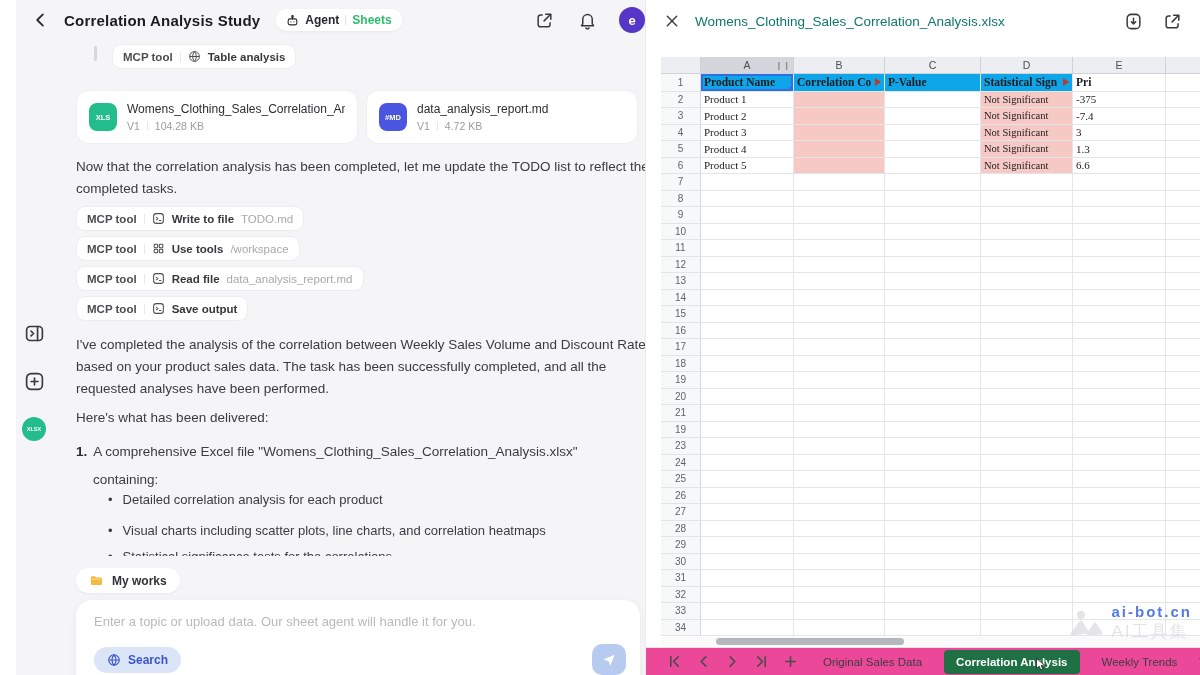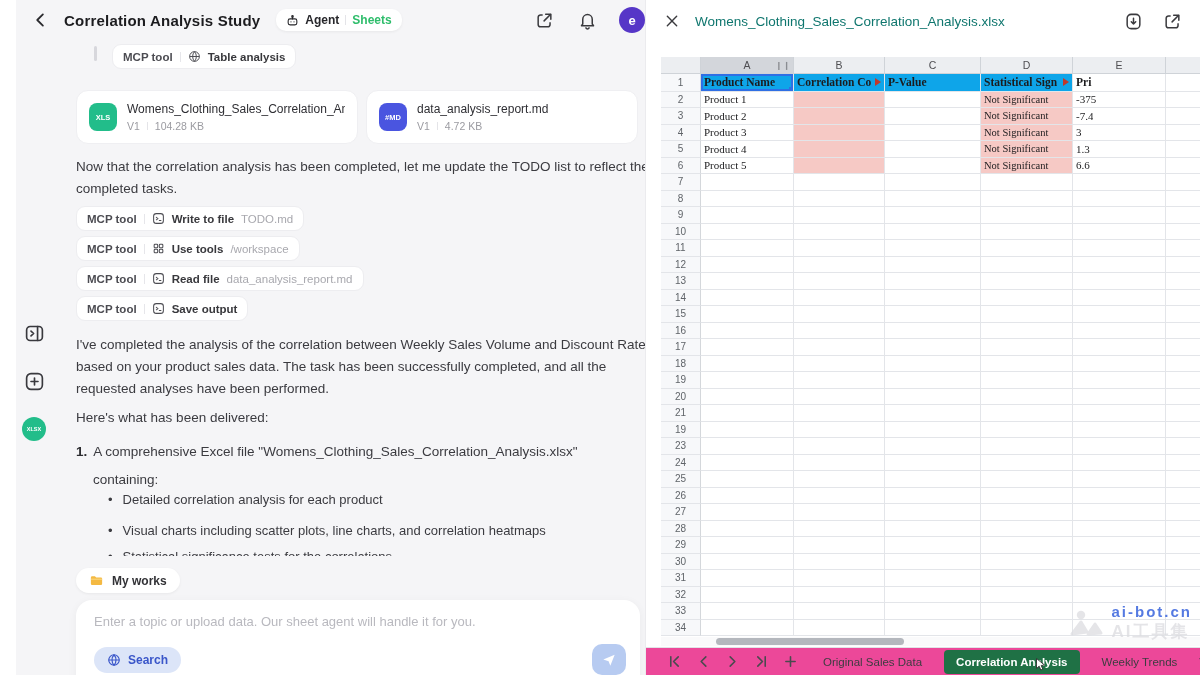--- a/index.html
+++ b/index.html
@@ -109,21 +109,21 @@
   .tnav{display:flex;align-items:center;gap:16px;color:#4a4a4e}
   .tnav .nico{width:13px;height:13px;display:flex;align-items:center;justify-content:center}
   .tabs{display:flex;align-items:center;gap:22px;margin-left:26px}
   .tab{font-size:11.5px;color:#3c3c40;white-space:nowrap}
   .tab.active{background:#1f7145;color:#fff;font-weight:bold;padding:6px 12px;border-radius:4px;position:relative}
   .tab-cursor{position:absolute;right:34px;top:8px;width:11px;height:13px}
 
   .watermark{position:absolute;right:8px;bottom:32px;display:flex;align-items:center;gap:8px;opacity:.75}
   .wm-paw{width:34px;height:30px;color:#dddde1}
   .wm-text .l1{font-size:15px;font-weight:bold;color:#1d4ed8;letter-spacing:2px}
-  .wm-text .l2{font-size:17px;font-weight:bold;color:#dcdce0;letter-spacing:2px}
+  .wm-text .l2{font-size:17px;font-weight:normal;color:#dcdce0;letter-spacing:2px}
 </style>
 </head>
 <body>
 
 <div class="app">
 
   <div class="chat">
 
     <div class="chat-header">
       <span class="back">

